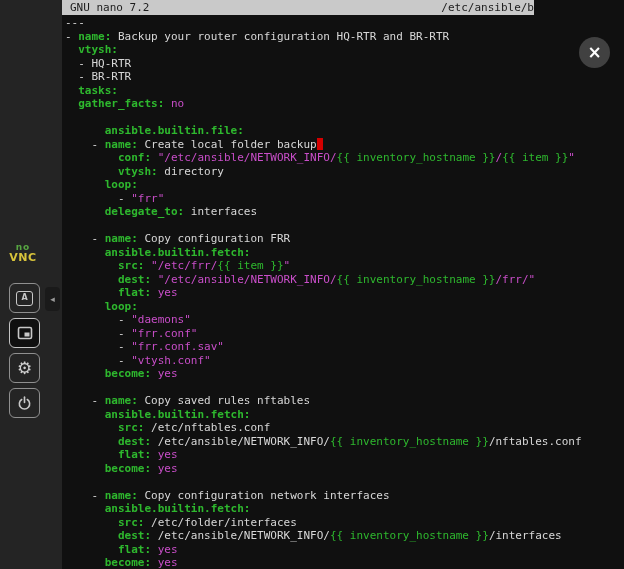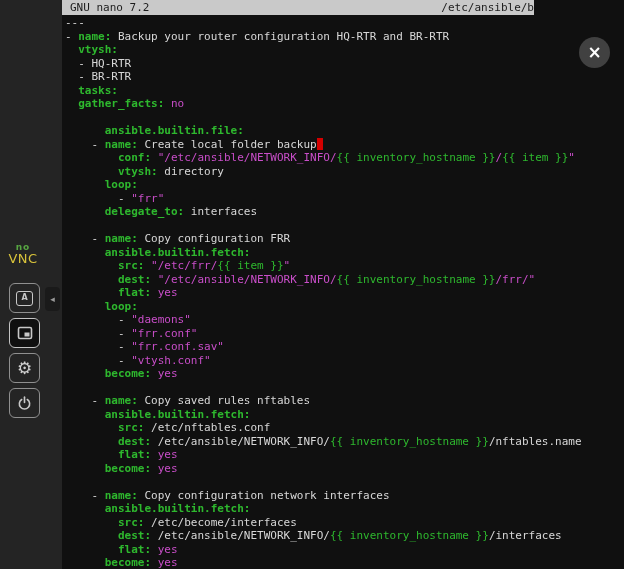--- a/index.html
+++ b/index.html
@@ -10,21 +10,21 @@
   .app{position:absolute;inset:0;}
 
   
   .sidebar{
     position:absolute;left:0;top:0;width:62px;height:569px;
     background:#242424;z-index:2;
   }
   .logo{position:absolute;left:0;top:243px;width:46px;text-align:center;line-height:1.05;
         font-family:"DejaVu Sans",sans-serif;}
   .logo-no{color:#57a642;font-size:9px;font-weight:bold;letter-spacing:1px;}
-  .logo-vnc{color:#d8c33b;font-size:13px;font-weight:normal;letter-spacing:.5px;}
+  .logo-vnc{color:#d8c33b;font-size:11px;font-weight:bold;letter-spacing:.5px;}
   .handle{
     position:absolute;left:45px;top:287px;width:15px;height:24px;
     background:#1a1a1a;border-radius:4px;display:flex;align-items:center;justify-content:center;
     cursor:pointer;
   }
   .handle-arrow{color:#9a9a9a;font-size:9px;line-height:1;font-family:"DejaVu Sans",sans-serif;}
   .sbtn{
     position:absolute;left:9px;width:31px;height:30px;
     background:transparent;border:1.5px solid #8f8f8f;border-radius:6px;
     display:flex;align-items:center;justify-content:center;cursor:pointer;padding:0;
@@ -134,27 +134,27 @@
         <div class="line"><span class="p">      </span><span class="k">loop:</span></div>
         <div class="line"><span class="p">        - </span><span class="s">"daemons"</span></div>
         <div class="line"><span class="p">        - </span><span class="s">"frr.conf"</span></div>
         <div class="line"><span class="p">        - </span><span class="s">"frr.conf.sav"</span></div>
         <div class="line"><span class="p">        - </span><span class="s">"vtysh.conf"</span></div>
         <div class="line"><span class="p">      </span><span class="k">become:</span><span class="s"> yes</span></div>
         <div class="line"></div>
         <div class="line"><span class="p">    - </span><span class="k">name:</span><span class="p"> Copy saved rules nftables</span></div>
         <div class="line"><span class="p">      </span><span class="k">ansible.builtin.fetch:</span></div>
         <div class="line"><span class="p">        </span><span class="k">src:</span><span class="p"> /etc/nftables.conf</span></div>
-        <div class="line"><span class="p">        </span><span class="k">dest:</span><span class="p"> /etc/ansible/NETWORK_INFO/</span><span class="j">{{ inventory_hostname }}</span><span class="p">/nftables.name</span></div>
+        <div class="line"><span class="p">        </span><span class="k">dest:</span><span class="p"> /etc/ansible/NETWORK_INFO/</span><span class="j">{{ inventory_hostname }}</span><span class="p">/nftables.conf</span></div>
         <div class="line"><span class="p">        </span><span class="k">flat:</span><span class="s"> yes</span></div>
         <div class="line"><span class="p">      </span><span class="k">become:</span><span class="s"> yes</span></div>
         <div class="line"></div>
         <div class="line"><span class="p">    - </span><span class="k">name:</span><span class="p"> Copy configuration network interfaces</span></div>
         <div class="line"><span class="p">      </span><span class="k">ansible.builtin.fetch:</span></div>
-        <div class="line"><span class="p">        </span><span class="k">src:</span><span class="p"> /etc/become/interfaces</span></div>
+        <div class="line"><span class="p">        </span><span class="k">src:</span><span class="p"> /etc/folder/interfaces</span></div>
         <div class="line"><span class="p">        </span><span class="k">dest:</span><span class="p"> /etc/ansible/NETWORK_INFO/</span><span class="j">{{ inventory_hostname }}</span><span class="p">/interfaces</span></div>
         <div class="line"><span class="p">        </span><span class="k">flat:</span><span class="s"> yes</span></div>
         <div class="line"><span class="p">      </span><span class="k">become:</span><span class="s"> yes</span></div>
       </div>
   </main>
 
   <div class="close-btn">
     <span class="close-x">×</span>
   </div>
 

